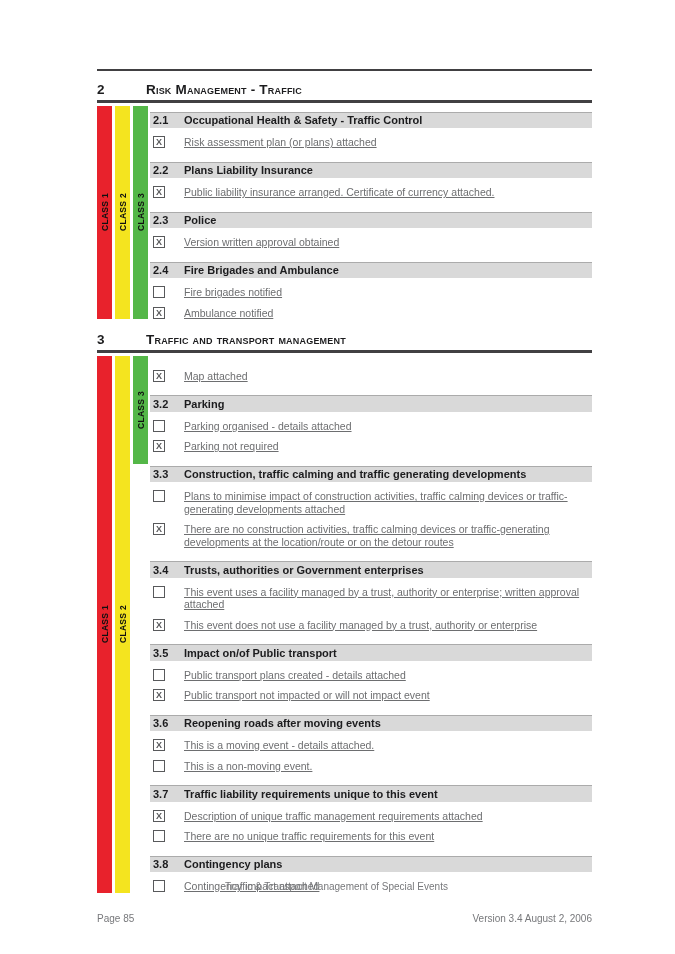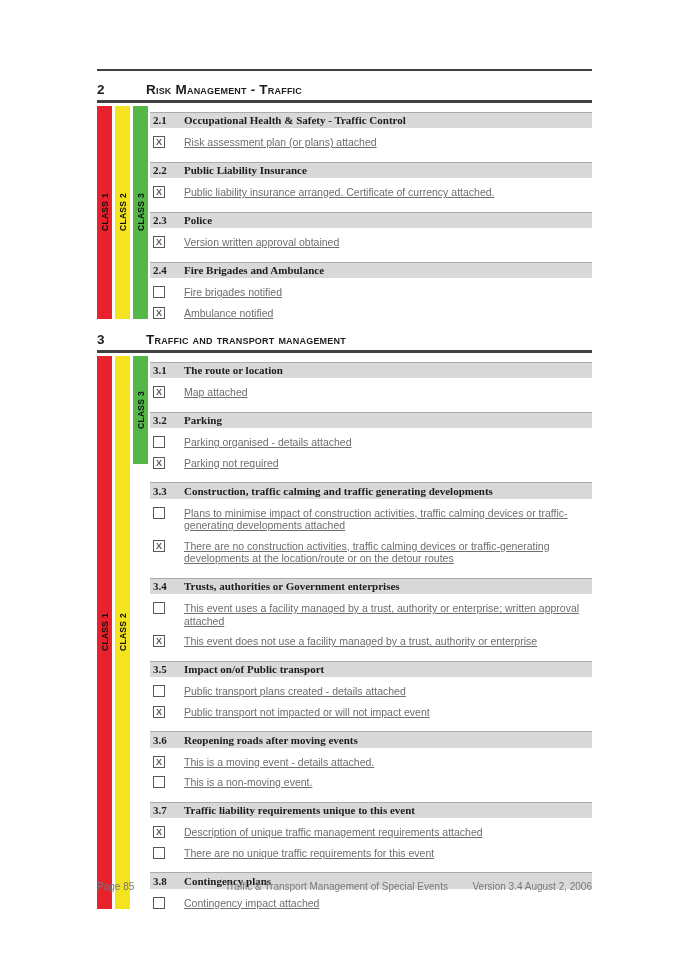--- a/index.html
+++ b/index.html
@@ -39,21 +39,20 @@
   .content { flex:1; padding-top:6px; }
   .sub { margin-bottom:13px; }
   .sub:last-child { margin-bottom:0; }
   .sub-header {
     display:flex;
     background:#d9d9d9;
     border-top:1px solid #ababab;
     padding:1.5px 0 2px 3px;
     font-size:11px; font-weight:bold; color:#1c1c1e;
     line-height:12px;
-    font-family:Liberation Serif, serif;
   }
   .sub-num { width:31px; flex-shrink:0; }
 
   .item {
     display:flex; align-items:flex-start;
     margin-top:8px;
     font-size:10.5px; color:#6d6e70; line-height:12.5px;
   }
   .cb-col { width:34px; flex-shrink:0; padding-left:3px; box-sizing:border-box; }
   .cb {
@@ -65,21 +64,21 @@
     background:#fff;
   }
   .item-text { flex:1; padding-right:4px;text-decoration:underline; }
 
   .footer {
     position:absolute; left:97px; top:881px; width:495px;
     display:flex; justify-content:space-between; align-items:baseline;
     font-size:10px; color:#77787b;
   }
   .footer .f-center { position:absolute; left:0; right:16px; text-align:center; }
-  .footer .f-left, .footer .f-right { position:relative; z-index:1; background:transparent; }
+  .footer .f-left, .footer .f-right { position:relative; z-index:1; background:transparent;margin-top:32px; }
 </style>
 </head>
 <body>
 
 <div class="page">
   <div class="inner">
     <div class="top-rule"></div>
     <div id="sections">
         <section class="doc-section">
           <div class="section-heading">
@@ -108,21 +107,21 @@
                 <div class="item">
                   <span class="cb-col">
                     <span class="cb">X</span>
                   </span>
                   <span class="item-text">Risk assessment plan (or plans) attached</span>
                 </div>
               </div>
               <div class="sub">
                 <div class="sub-header">
                   <span class="sub-num">2.2</span>
-                  <span class="sub-title">Public Liability Insurance</span>
+                  <span class="sub-title">Plans Liability Insurance</span>
                 </div>
                 <div class="item">
                   <span class="cb-col">
                     <span class="cb">X</span>
                   </span>
                   <span class="item-text">Public liability insurance arranged.  Certificate of currency attached.</span>
                 </div>
               </div>
               <div class="sub">
                 <div class="sub-header">
@@ -170,24 +169,20 @@
               </div>
               <div class="bar full" style="left: 18px; background: rgb(244, 228, 31);">
                 <span class="bar-label">CLASS 2</span>
               </div>
               <div class="bar" style="left: 36px; background: rgb(84, 183, 72); height: 108px;">
                 <span class="bar-label">CLASS 3</span>
               </div>
             </div>
             <div class="content">
               <div class="sub">
-                <div class="sub-header">
-                  <span class="sub-num">3.1</span>
-                  <span class="sub-title">The route or location</span>
-                </div>
                 <div class="item">
                   <span class="cb-col">
                     <span class="cb">X</span>
                   </span>
                   <span class="item-text">Map attached</span>
                 </div>
               </div>
               <div class="sub">
                 <div class="sub-header">
                   <span class="sub-num">3.2</span>

